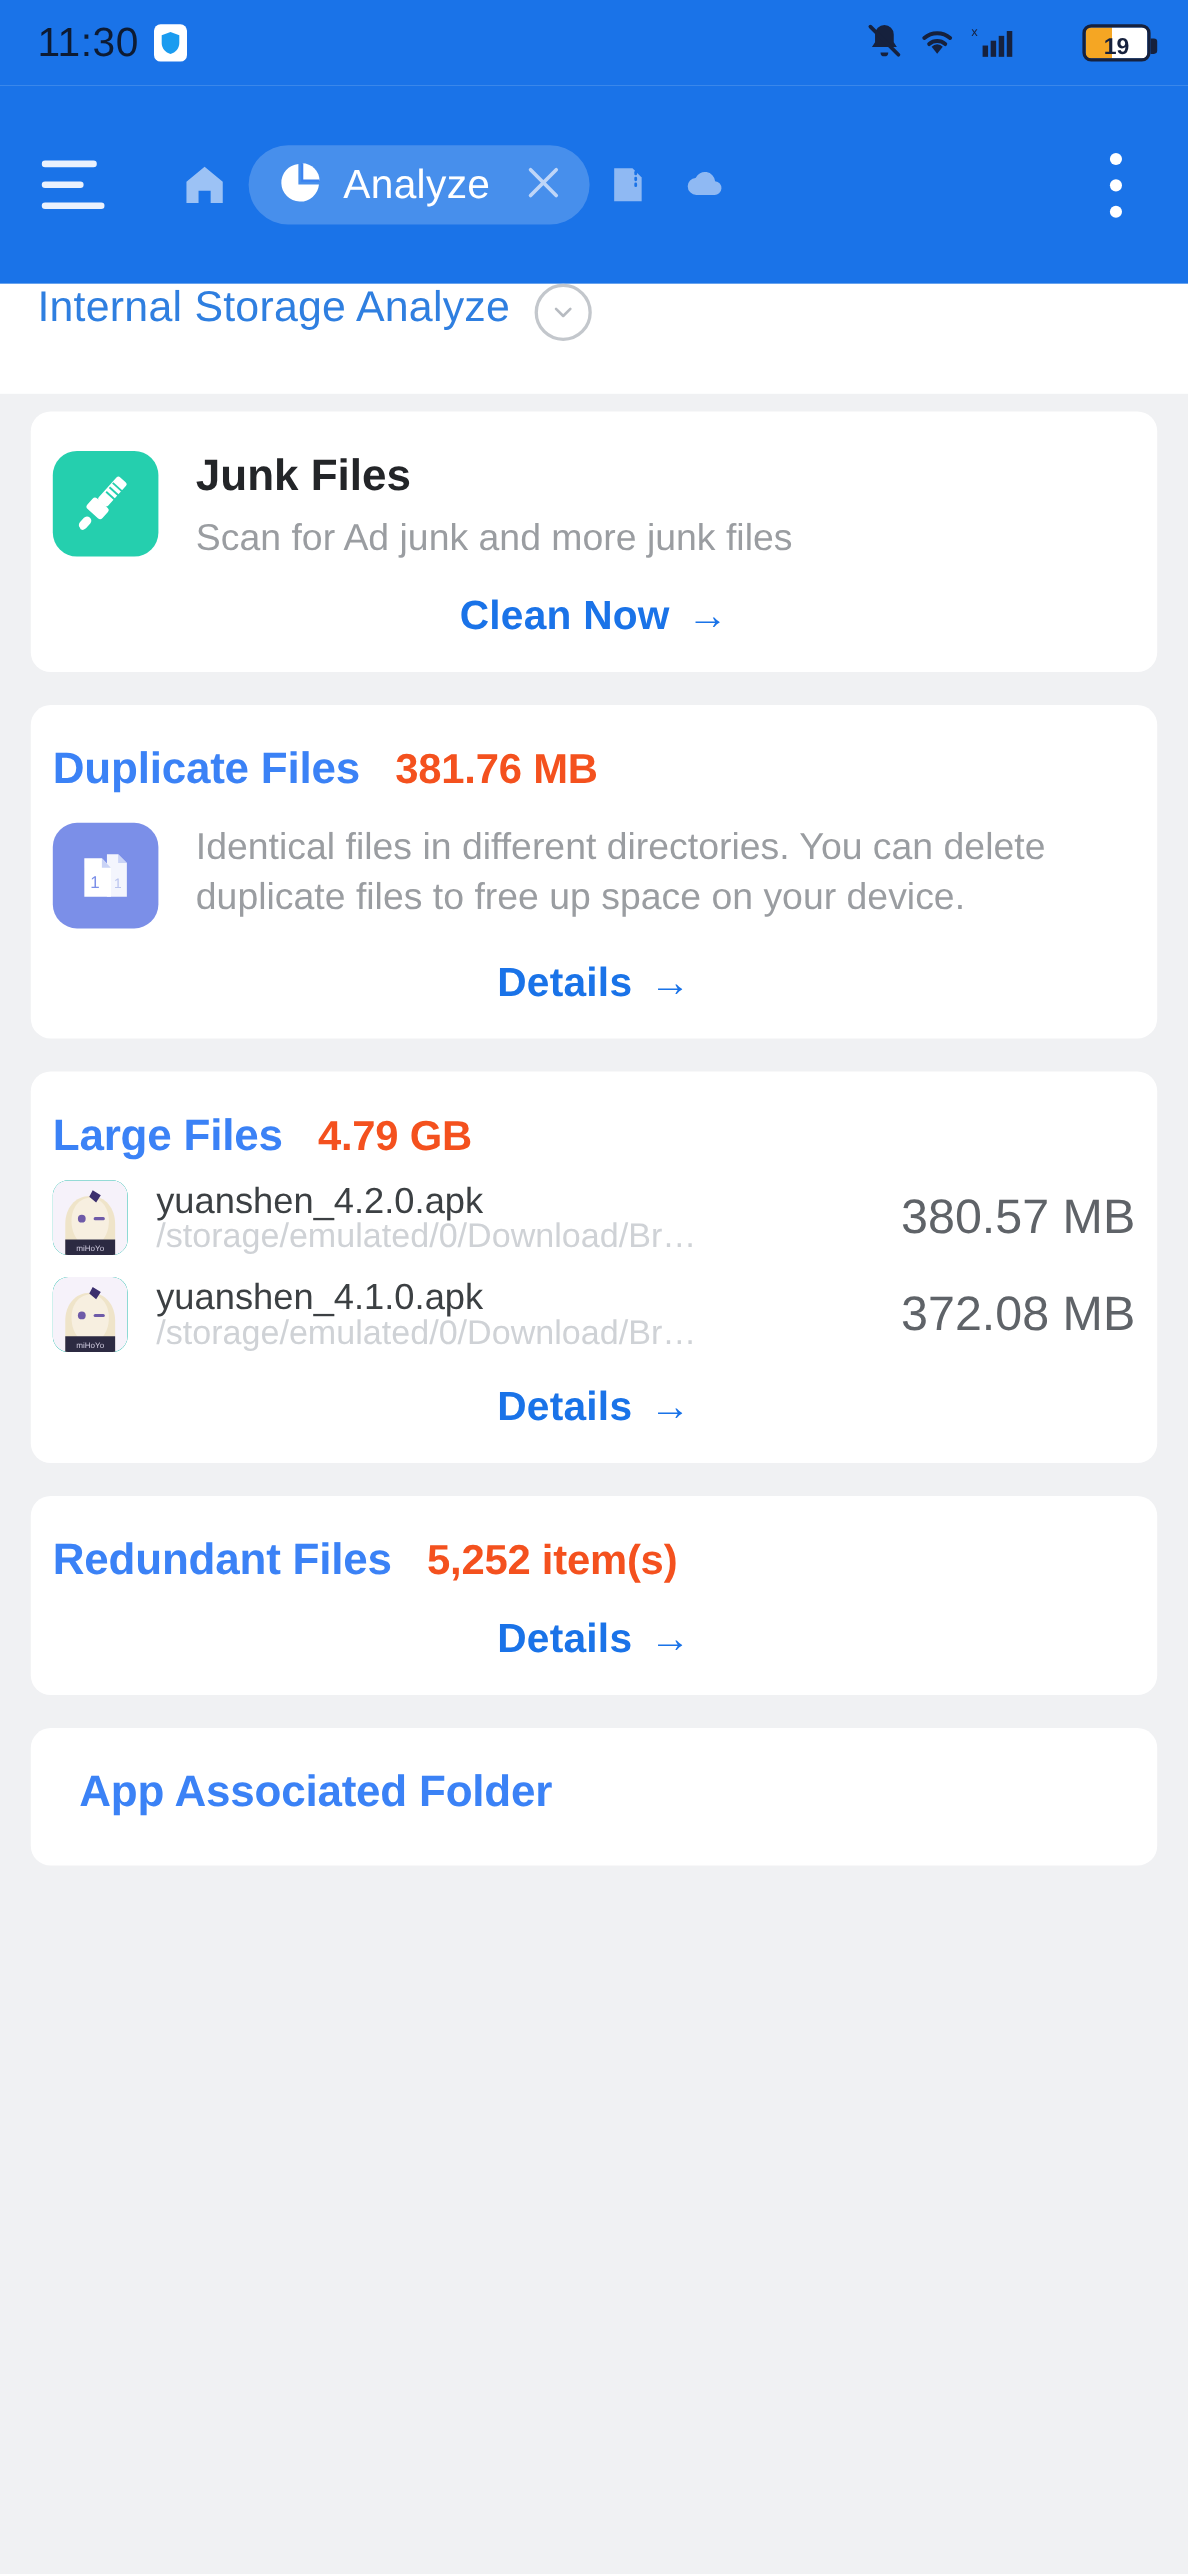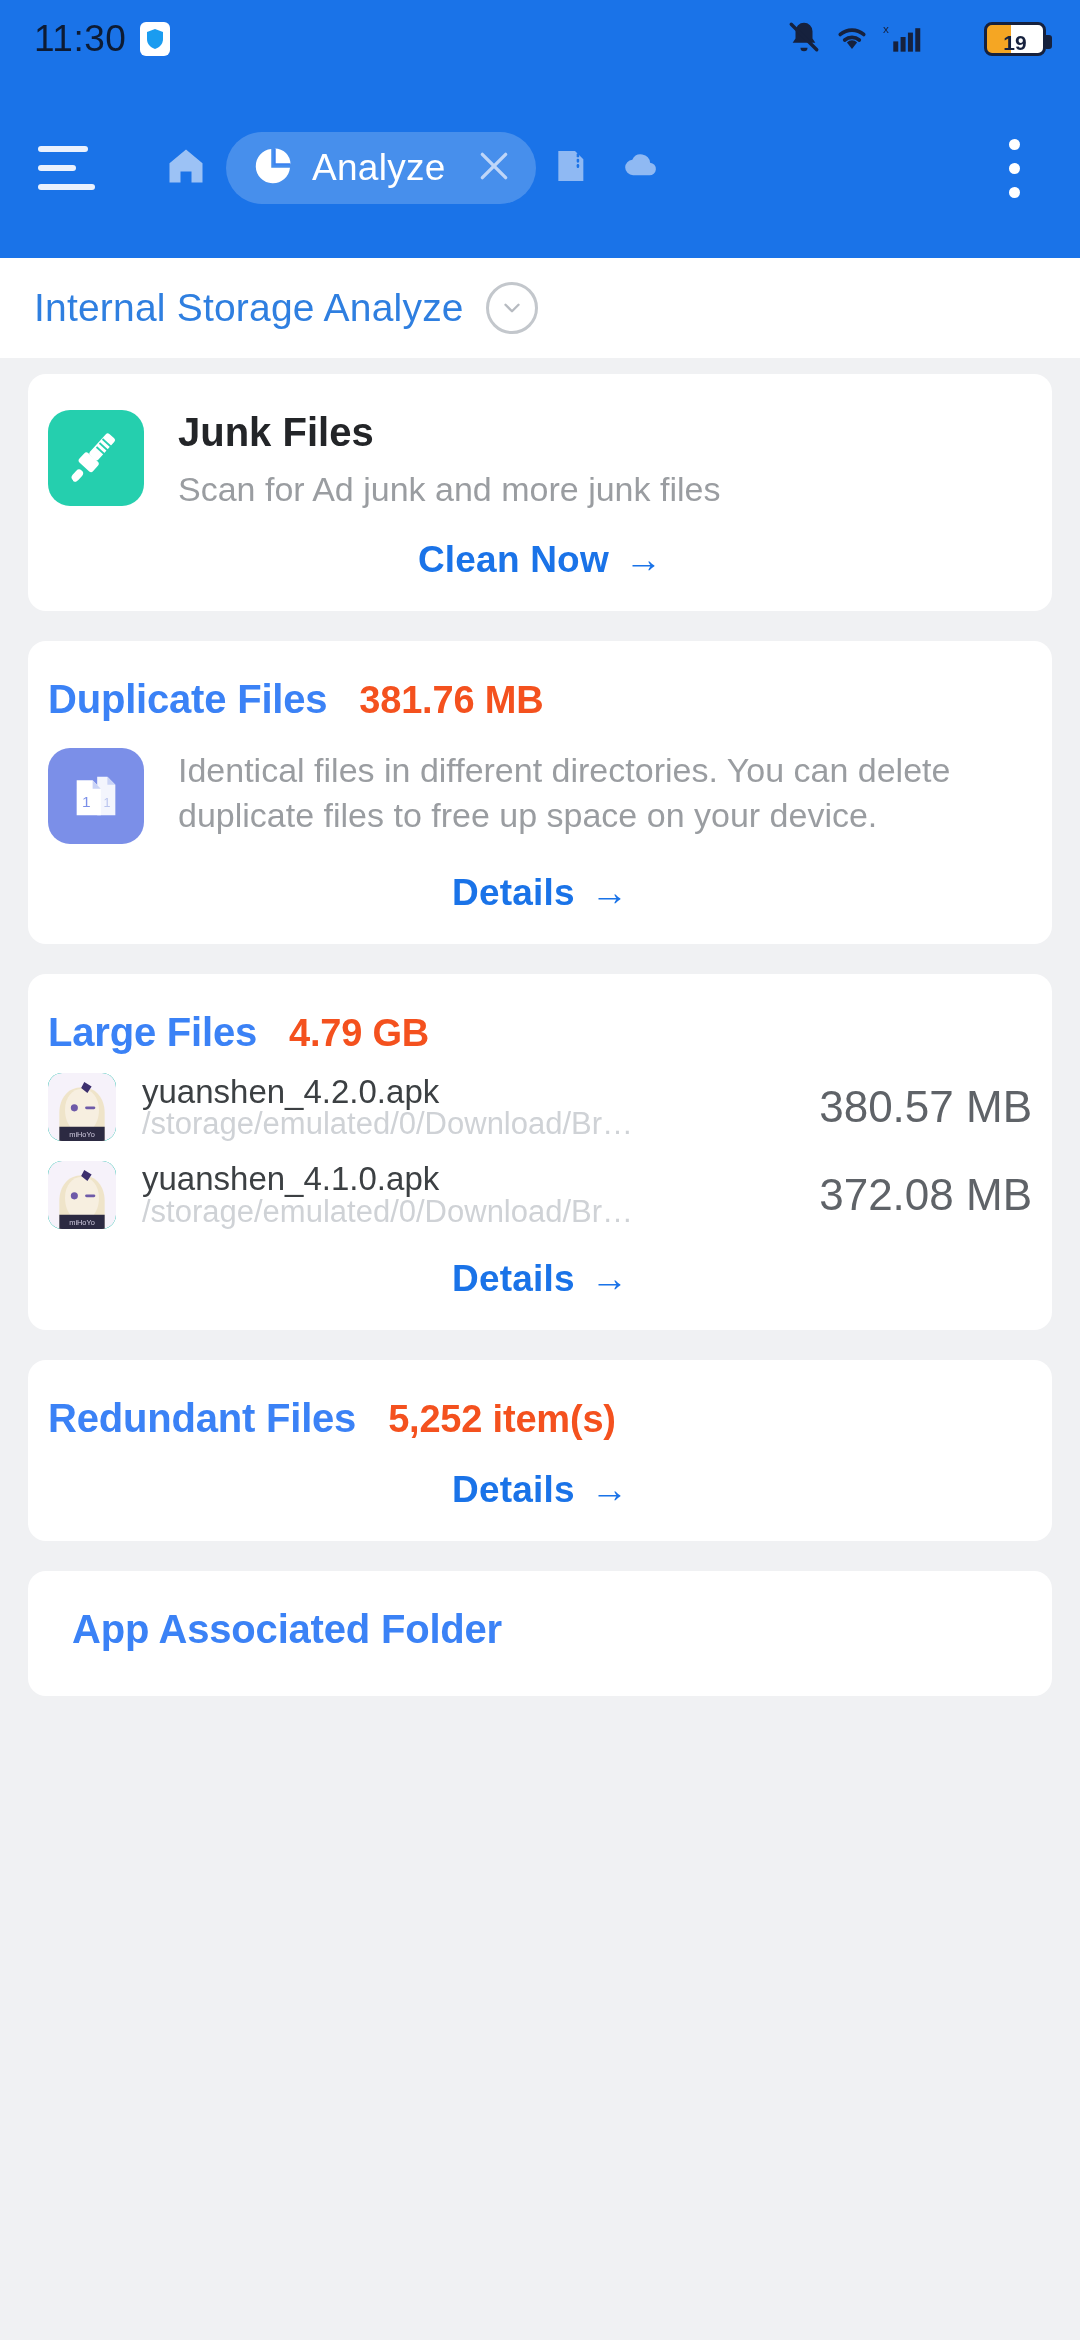--- a/index.html
+++ b/index.html
@@ -42,39 +42,39 @@
     height:180px;background:#1a73e8;display:flex;align-items:center;
     padding:0 30px;
   }
   .hamburger{ width:74px;height:74px;display:flex;flex-direction:column;
     justify-content:center;align-items:flex-start;gap:13px;padding-left:8px;cursor:pointer;}
   .hamburger i{ display:block;height:6px;background:#eaf1fd;border-radius:3px; }
   .hamburger i:nth-child(1){ width:50px; }
   .hamburger i:nth-child(2){ width:38px; }
   .hamburger i:nth-child(3){ width:57px; }
 
-  .tb-icons{ display:flex;align-items:flex-start;gap:0; margin-left:48px; }
+  .tb-icons{ display:flex;align-items:center;gap:0; margin-left:48px; }
   .tb-btn{ width:68px;height:68px;display:flex;align-items:center;justify-content:center;cursor:pointer;}
 
   .tab-analyze{
     display:flex;align-items:center;gap:18px;
     background:rgba(255,255,255,.20);
     border-radius:42px;height:72px;padding:0 22px 0 26px;margin-left:6px;
   }
   .tab-analyze .lbl{ font-size:37px;color:#fff;letter-spacing:.3px; }
   .tab-close{ margin-left:10px;cursor:pointer; }
 
   .tb-right{ margin-left:auto;display:flex;align-items:center; }
   .kebab{ width:72px;height:86px;display:flex;flex-direction:column;
     align-items:center;justify-content:center;gap:13px;cursor:pointer;}
   .kebab i{ width:11px;height:11px;border-radius:50%;background:#fff;display:block; }
 
   
   .pathbar{
-    height:100px;background:#ffffff;display:flex;align-items:center;
+    height:100px;background:#ffffff;display:flex;align-items:flex-start;
     padding:0 34px;gap:22px;
   }
   .pathbar .title{ font-size:39px;color:#2f7fe0;letter-spacing:.2px; }
   .chev-circle{
     width:52px;height:52px;border:3px solid #c3c7cc;border-radius:50%;
     display:flex;align-items:center;justify-content:center;cursor:pointer;flex:none;
   }
 
   
   .content{ padding:16px 28px 0; }

